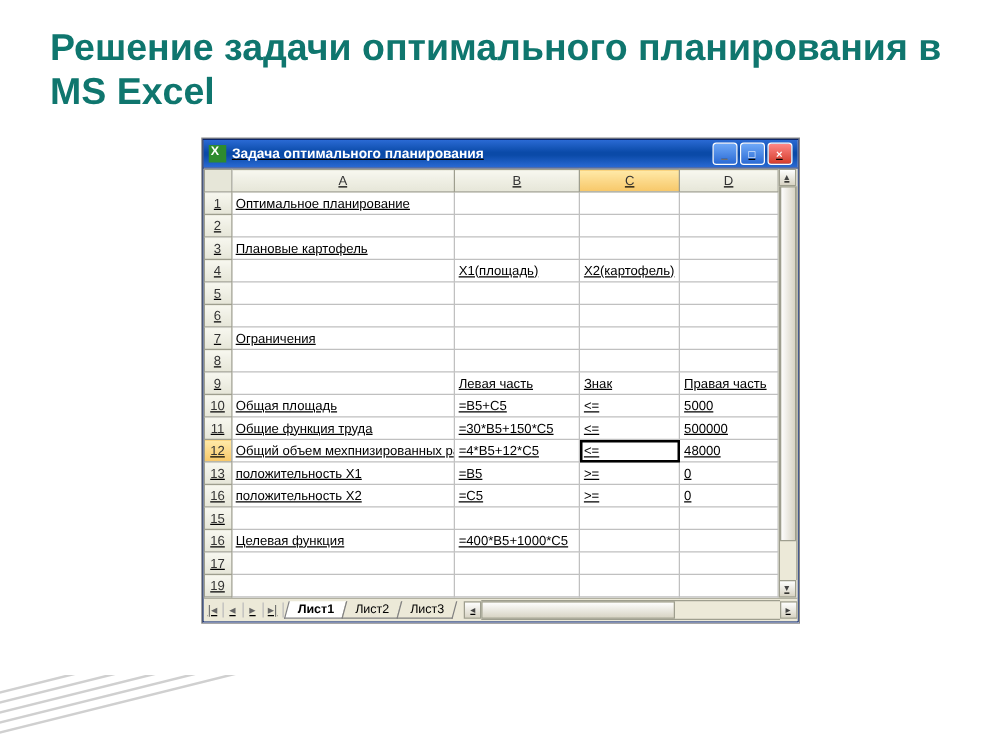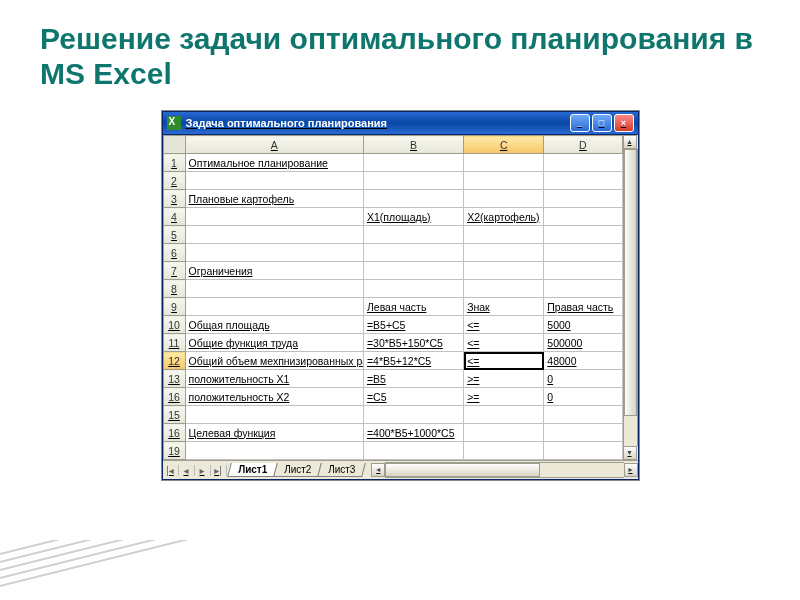--- a/index.html
+++ b/index.html
@@ -369,20 +369,27 @@
               <td></td>
             </tr>
             <tr>
               <th class="rowhead">16</th>
               <td>Целевая функция</td>
               <td>=400*B5+1000*C5</td>
               <td></td>
               <td></td>
             </tr>
             <tr>
+              <th class="rowhead">17</th>
+              <td></td>
+              <td></td>
+              <td></td>
+              <td></td>
+            </tr>
+            <tr>
               <th class="rowhead">19</th>
               <td></td>
               <td></td>
               <td></td>
               <td></td>
             </tr>
           </tbody>
       </table>
     </div>
     <div class="vscroll">

